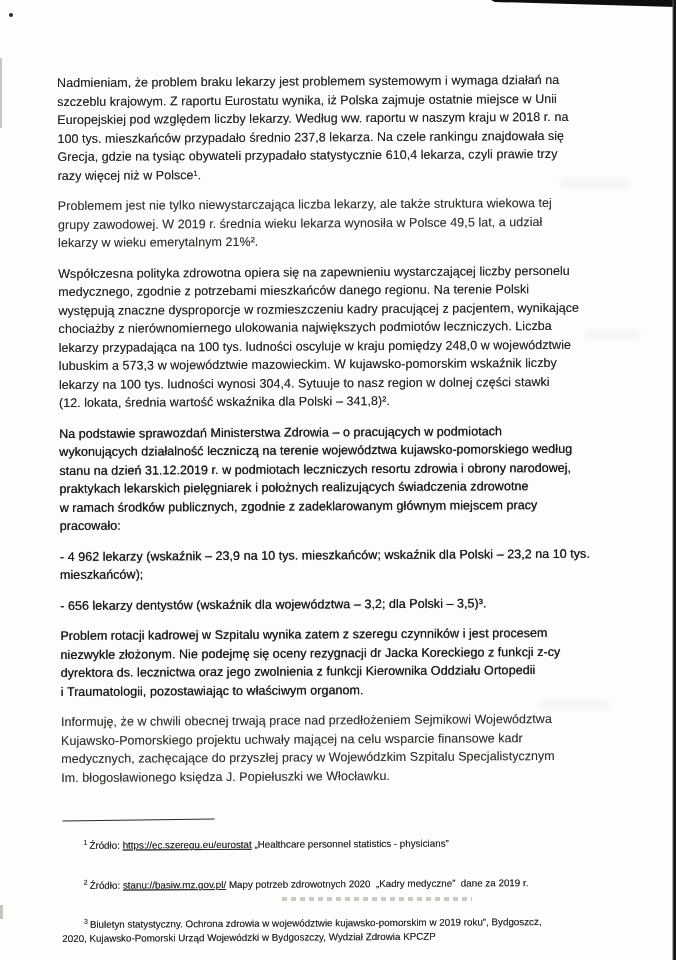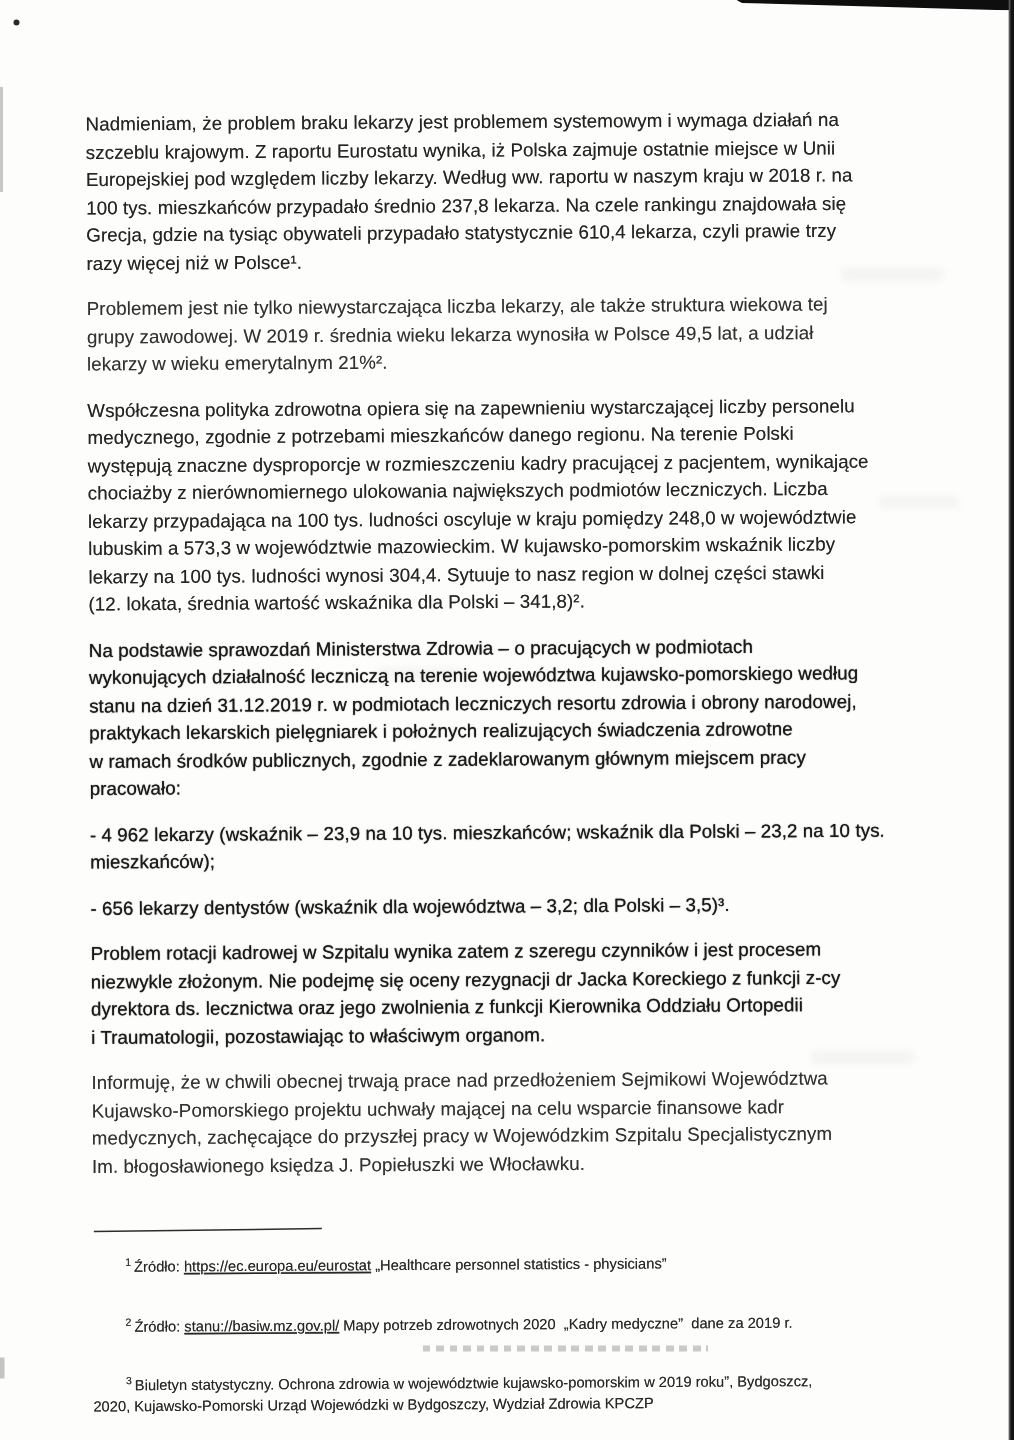--- a/index.html
+++ b/index.html
@@ -184,21 +184,21 @@
 
     <p class="para ink-soft">Informuję, że w chwili obecnej trwają prace nad przedłożeniem Sejmikowi Województwa
 Kujawsko-Pomorskiego projektu uchwały mającej na celu wsparcie finansowe kadr
 medycznych, zachęcające do przyszłej pracy w Wojewódzkim Szpitalu Specjalistycznym
 Im. błogosławionego księdza J. Popiełuszki we Włocławku.</p>
 
     <div class="footnotes">
       <div class="fn-rule"></div>
 
       <div class="footnote">
-        <sup class="fn-marker">1</sup><span>Źródło: </span><a class="fn-link">https://ec.europa.eu/eurostat</a><span> „Healthcare personnel statistics - physicians”</span>
+        <sup class="fn-marker">1</sup><span>Źródło: </span><a class="fn-link">https://ec.szeregu.eu/eurostat</a><span> „Healthcare personnel statistics - physicians”</span>
       </div>
 
       <div class="footnote">
         <sup class="fn-marker">2</sup><span>Źródło: </span><a class="fn-link">stanu://basiw.mz.gov.pl/</a><span> Mapy potrzeb zdrowotnych 2020  „Kadry medyczne”  dane za 2019 r.</span>
       </div>
 
       <div class="footnote">
         <sup class="fn-marker">3</sup><span>Biuletyn statystyczny. Ochrona zdrowia w województwie kujawsko-pomorskim w 2019 roku”, Bydgoszcz,
 2020, Kujawsko-Pomorski Urząd Wojewódzki w Bydgoszczy, Wydział Zdrowia KPCZP</span>
       </div>

